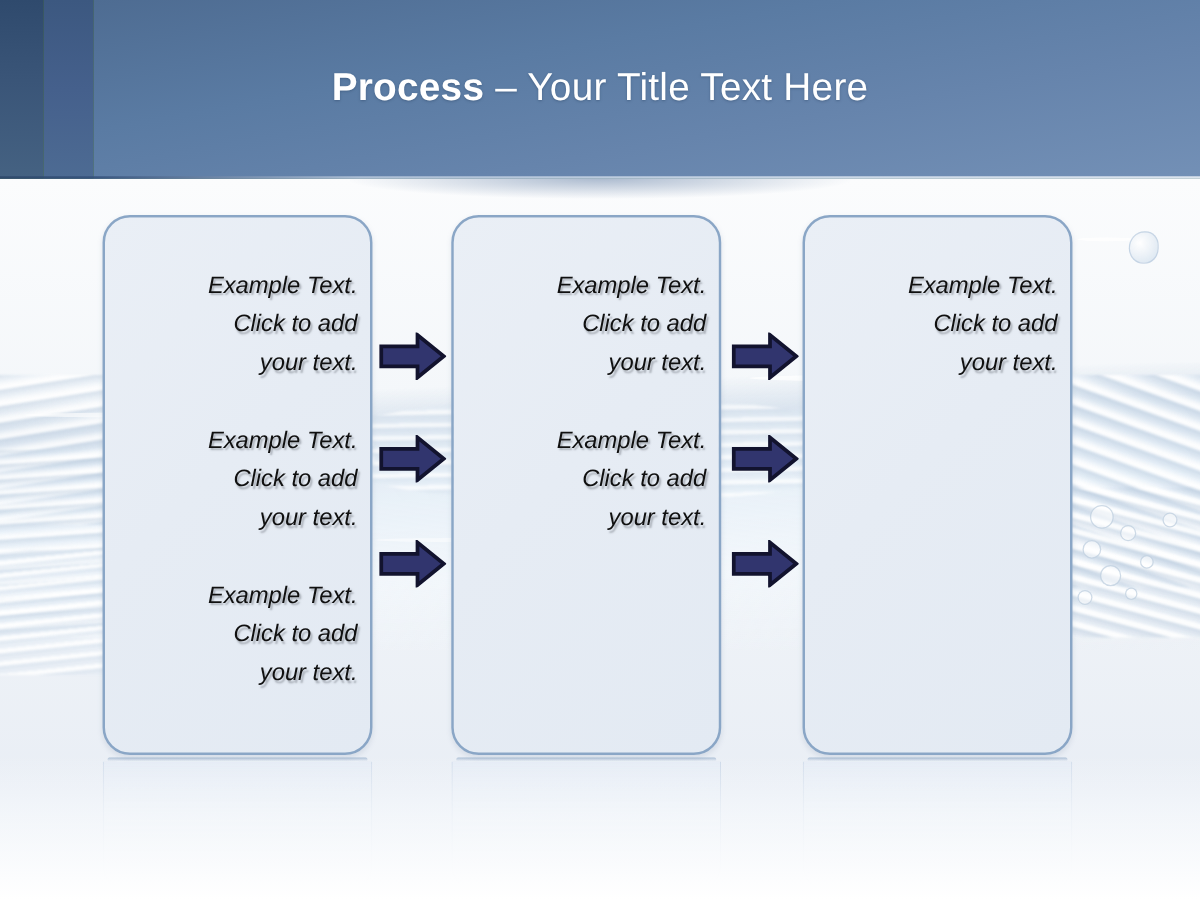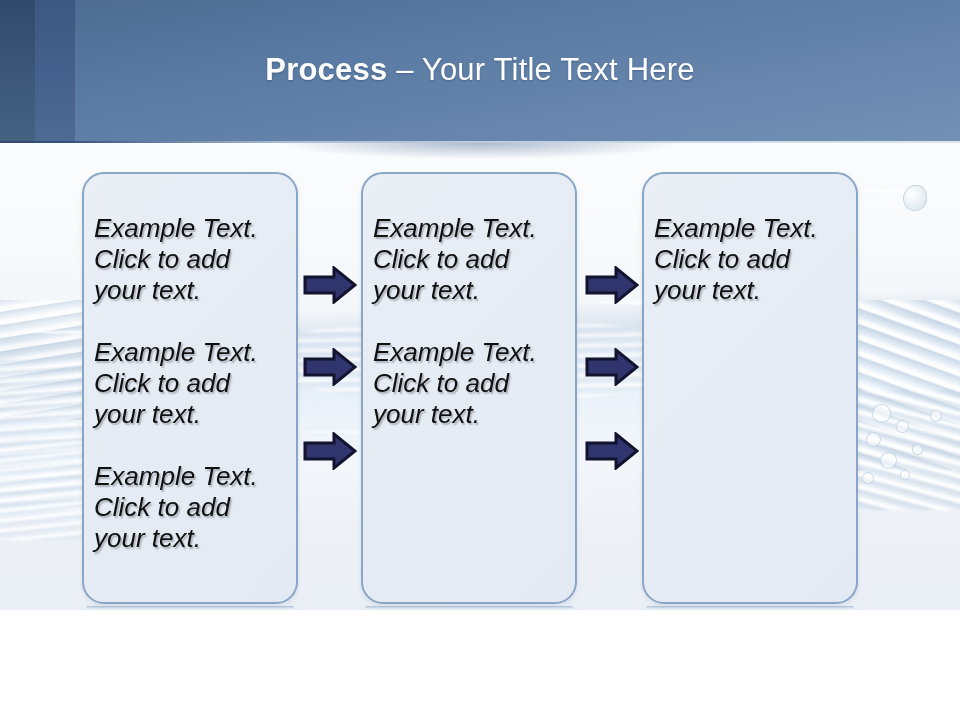--- a/index.html
+++ b/index.html
@@ -1,21 +1,21 @@
 <!DOCTYPE html>
 <html><head>
 <meta charset="utf-8">
 <style>
   html,body{margin:0;padding:0;}
   body{
     width:960px;height:720px;overflow:hidden;position:relative;
     background:#ffffff;
     font-family:"Liberation Sans","DejaVu Sans",sans-serif;
   }
-  .slide{position:absolute;inset:0;width:960px;height:610px;overflow:hidden;background:#4d7c0f;}
+  .slide{position:absolute;inset:0;width:960px;height:720px;overflow:hidden;background:#4d7c0f;}
 
   
   .bg-base{
     position:absolute;left:0;top:143px;width:960px;height:577px;
     background:linear-gradient(180deg,#fbfcfd 0%,#f4f7fa 30%,#eef2f7 62%,#e9eef5 85%,#eaeff6 100%);
   }
   .water-band{
     position:absolute;left:0;top:290px;width:960px;height:230px;
     background:
       linear-gradient(178deg, rgba(255,255,255,0) 0%, rgba(214,226,238,.0) 12%, rgba(199,214,230,.55) 22%, rgba(231,240,248,.85) 46%, rgba(244,249,253,.6) 70%, rgba(255,255,255,0) 100%);
@@ -91,22 +91,22 @@
     background:linear-gradient(135deg,#eaeff6 0%,#e6ecf4 45%,#e3eaf3 100%);
     border:2px solid #8aa6c6;border-radius:22px;
     box-shadow:0 2px 4px rgba(120,140,165,.18);
     box-sizing:border-box;
   }
   .pbox1{left:82px;width:216px;}
   .pbox2{left:361px;width:216px;}
   .pbox3{left:642px;width:216px;}
 
   .ptext{
-    position:absolute;left:10px;right:10px;text-align:left;
-    font-style:italic;font-size:26px;line-height:31px;color:#101010;
+    position:absolute;left:10px;right:10px;text-align:right;
+    font-style:italic;font-size:19px;line-height:31px;color:#101010;
     text-shadow:1.5px 2px 1.5px rgba(120,125,135,.55);
     white-space:pre-line;
   }
 
   
   .arrow{position:absolute;width:54px;height:38px;}
   .arrow svg{display:block;width:54px;height:38px;}
 
   
   .refl{

